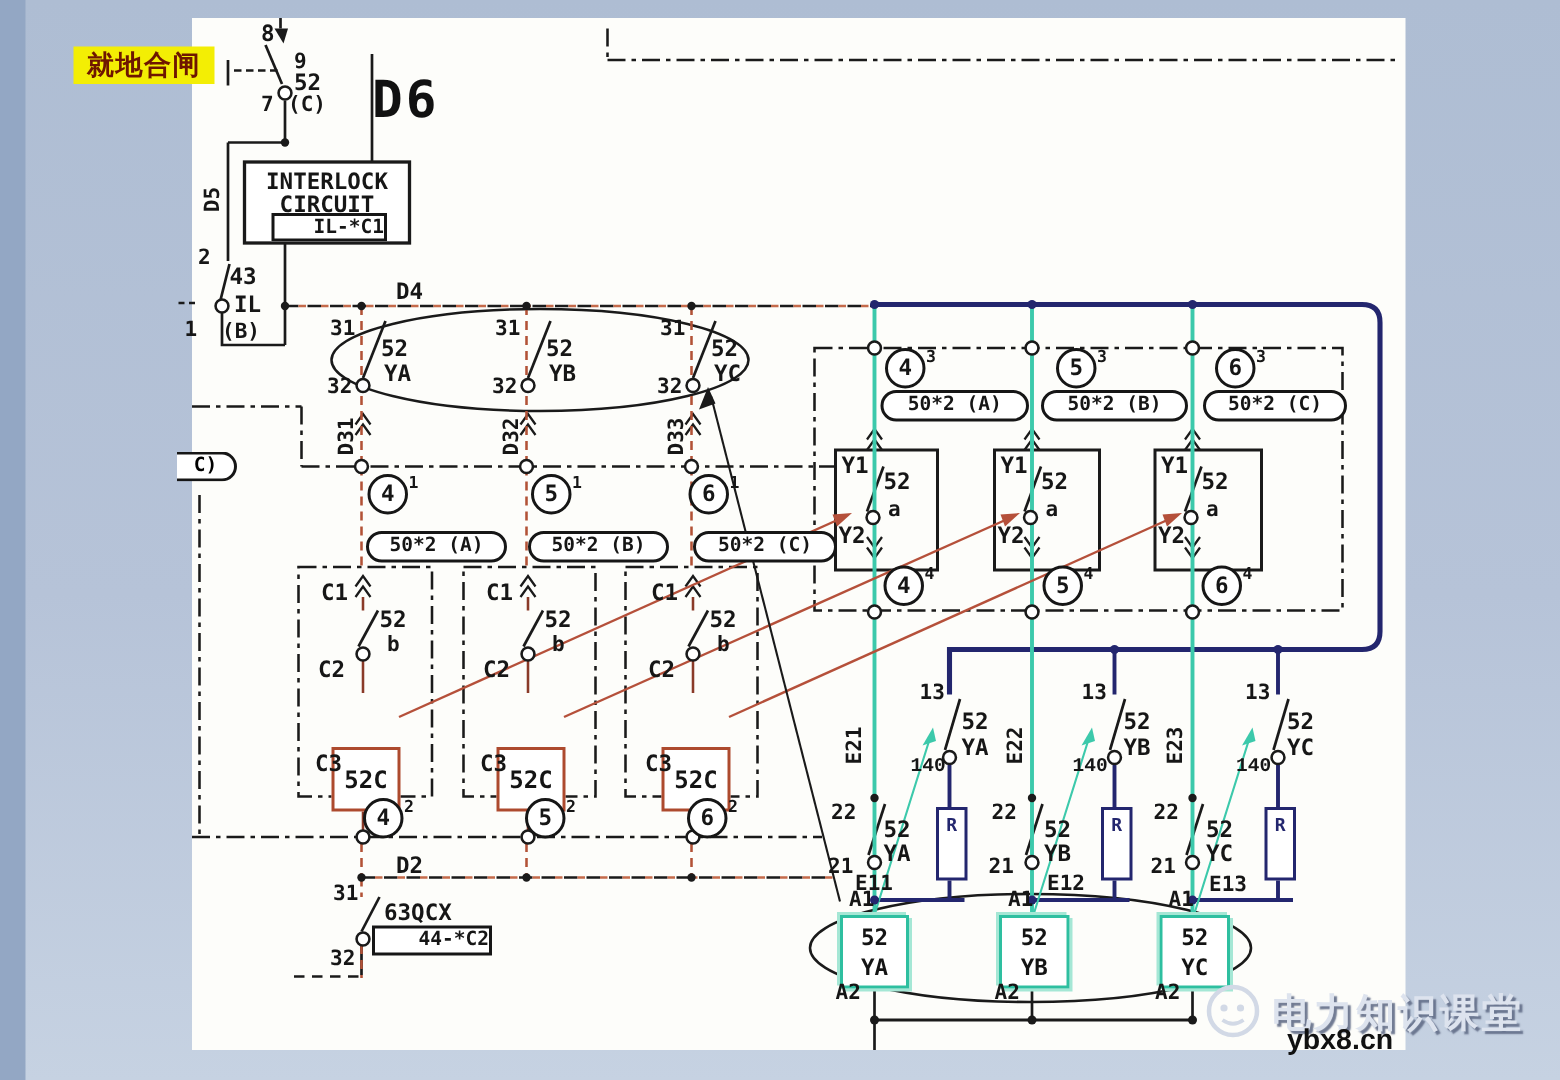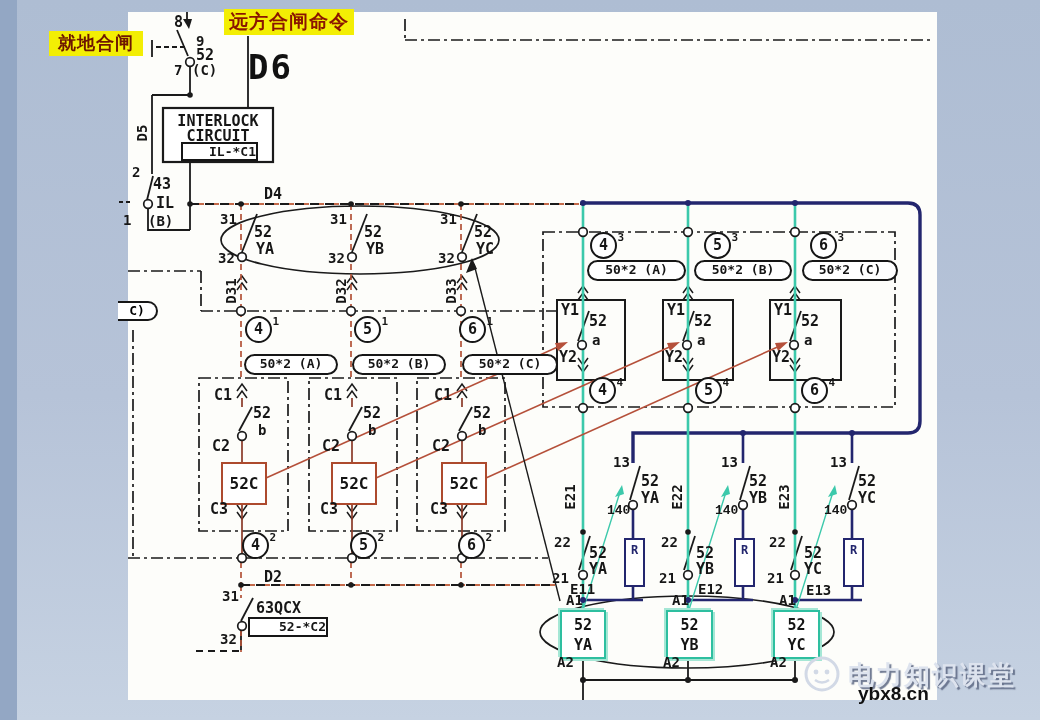--- a/index.html
+++ b/index.html
@@ -14,21 +14,21 @@
   .vlab{position:absolute;width:40px;height:14px;text-align:center;transform:rotate(-90deg);
         font:700 14px "DejaVu Sans Mono",monospace;color:#161616;line-height:1;z-index:3;}
   .cnum{position:absolute;width:23px;height:23px;border:2.5px solid #161616;border-radius:50%;background:#fff;
         font:700 15px "DejaVu Sans Mono",monospace;color:#161616;text-align:center;line-height:23px;z-index:3;}
   .cnum .sup{position:absolute;right:-9px;top:-8px;font-size:11px;font-style:normal;font-weight:700;}
   .pill{position:absolute;border:2.5px solid #161616;border-radius:11px;background:#fff;height:17px;line-height:17px;
         font:700 13px "DejaVu Sans Mono",monospace;color:#161616;text-align:center;z-index:3;}
   .halfpill{position:absolute;border:2.5px solid #161616;border-left:none;border-radius:0 11px 11px 0;background:#fff;
         height:16px;line-height:16px;font:700 13px "DejaVu Sans Mono",monospace;text-align:center;z-index:3;}
   .rbox{position:absolute;border:2.5px solid #ad4a2e;background:#fff;font:700 16px "DejaVu Sans Mono",monospace;
-        color:#141414;text-align:center;z-index:3;}
+        color:#141414;text-align:center;z-index:3;margin-top:36px;}
   .tag{position:absolute;border:2px solid #161616;background:#fff;font:700 13px "DejaVu Sans Mono",monospace;
         color:#161616;text-align:right;z-index:3;}
   .rrbox{position:absolute;border:2.5px solid #23266e;background:#fff;font:700 12px "DejaVu Sans Mono",monospace;
         color:#23266e;text-align:center;padding-top:3px;z-index:3;}
   .tealbox{position:absolute;border:2.5px solid #2ebfa0;box-shadow:2px 2px 0 #a5e7d5,-2px -2px 0 #a5e7d5;background:#fff;
         font:700 15px "DejaVu Sans Mono",monospace;color:#141414;text-align:center;line-height:1.3;padding-top:4px;z-index:3;}
   .ylab{position:absolute;background:#f3ee04;color:#6e1600;font:700 19px "Liberation Sans",sans-serif;
         letter-spacing:1px;text-align:center;z-index:5;overflow:hidden;}
   #wm-big{position:absolute;left:14px;top:24px;font:700 47px "DejaVu Serif",serif;letter-spacing:6px;
         color:rgba(255,255,255,0.93);z-index:6;}
@@ -307,21 +307,21 @@
   <div class="lb" style="left:478px;top:423px">b</div>
   <div class="lb s15" style="left:432px;top:439px">C2</div>
   <div class="rbox" style="left:441px;top:462px;width:42px;height:39px;line-height:39px">52C</div>
   <div class="lb s15" style="left:430px;top:502px">C3</div>
   <div class="cnum" style="left:458px;top:532px"><span>6</span><i class="sup">2</i></div>
 
   <div class="lb s15" style="left:264px;top:570px">D2</div>
 
   <div class="lb" style="left:222px;top:589px">31</div>
   <div class="lb s15" style="left:256px;top:601px">63QCX</div>
-  <div class="tag" style="left:248px;top:617px;width:76px;height:16px;line-height:16px">52-*C2</div>
+  <div class="tag" style="left:248px;top:617px;width:76px;height:16px;line-height:16px">44-*C2</div>
   <div class="lb" style="left:220px;top:632px">32</div>
 
   <div class="cnum" style="left:590px;top:232px"><span>4</span><i class="sup">3</i></div>
   <div class="pill" style="left:587px;top:260px;width:95px">50*2 (A)</div>
   <div class="lb s15" style="left:561px;top:303px">Y1</div>
   <div class="lb s15" style="left:589px;top:314px">52</div>
   <div class="lb" style="left:592px;top:333px">a</div>
   <div class="lb s15" style="left:559px;top:350px">Y2</div>
   <div class="cnum" style="left:589px;top:377px"><span>4</span><i class="sup">4</i></div>
   <div class="lb" style="left:613px;top:455px">13</div>
@@ -377,21 +377,20 @@
   <div class="lb s15" style="left:804px;top:546px">52</div>
   <div class="lb s15" style="left:804px;top:562px">YC</div>
   <div class="lb" style="left:767px;top:571px">21</div>
   <div class="lb" style="left:806px;top:583px">E13</div>
   <div class="rrbox" style="left:843px;top:538px;width:17px;height:42px">R</div>
   <div class="lb" style="left:779px;top:593px">A1</div>
   <div class="tealbox" style="left:773px;top:610px;width:43px;height:41px"><span>52</span><br><span>YC</span></div>
   <div class="lb" style="left:770px;top:655px">A2</div>
 
   <div class="ylab" style="left:49px;top:31px;width:94px;height:25px;line-height:25px;font-size:18px">就地合闸</div>
-  <div class="ylab" style="left:224px;top:9px;width:130px;height:26px;line-height:26px;color:#8a1500">远方合闸命令</div>
 
   <svg id="brand-logo" width="52" height="52" viewBox="0 0 52 52">
     <circle cx="26" cy="24" r="16" fill="none" stroke="#d2d9e6" stroke-width="3"></circle>
     <circle cx="20" cy="22" r="2.4" fill="#d2d9e6"></circle>
     <circle cx="31" cy="22" r="2.4" fill="#d2d9e6"></circle>
     <path d="M19,30 Q26,35 33,30" fill="none" stroke="#d2d9e6" stroke-width="2.5"></path>
   </svg>
   <div id="brand">电力知识课堂</div>
   <div id="brand-site">ybx8.cn</div>
 </div>

